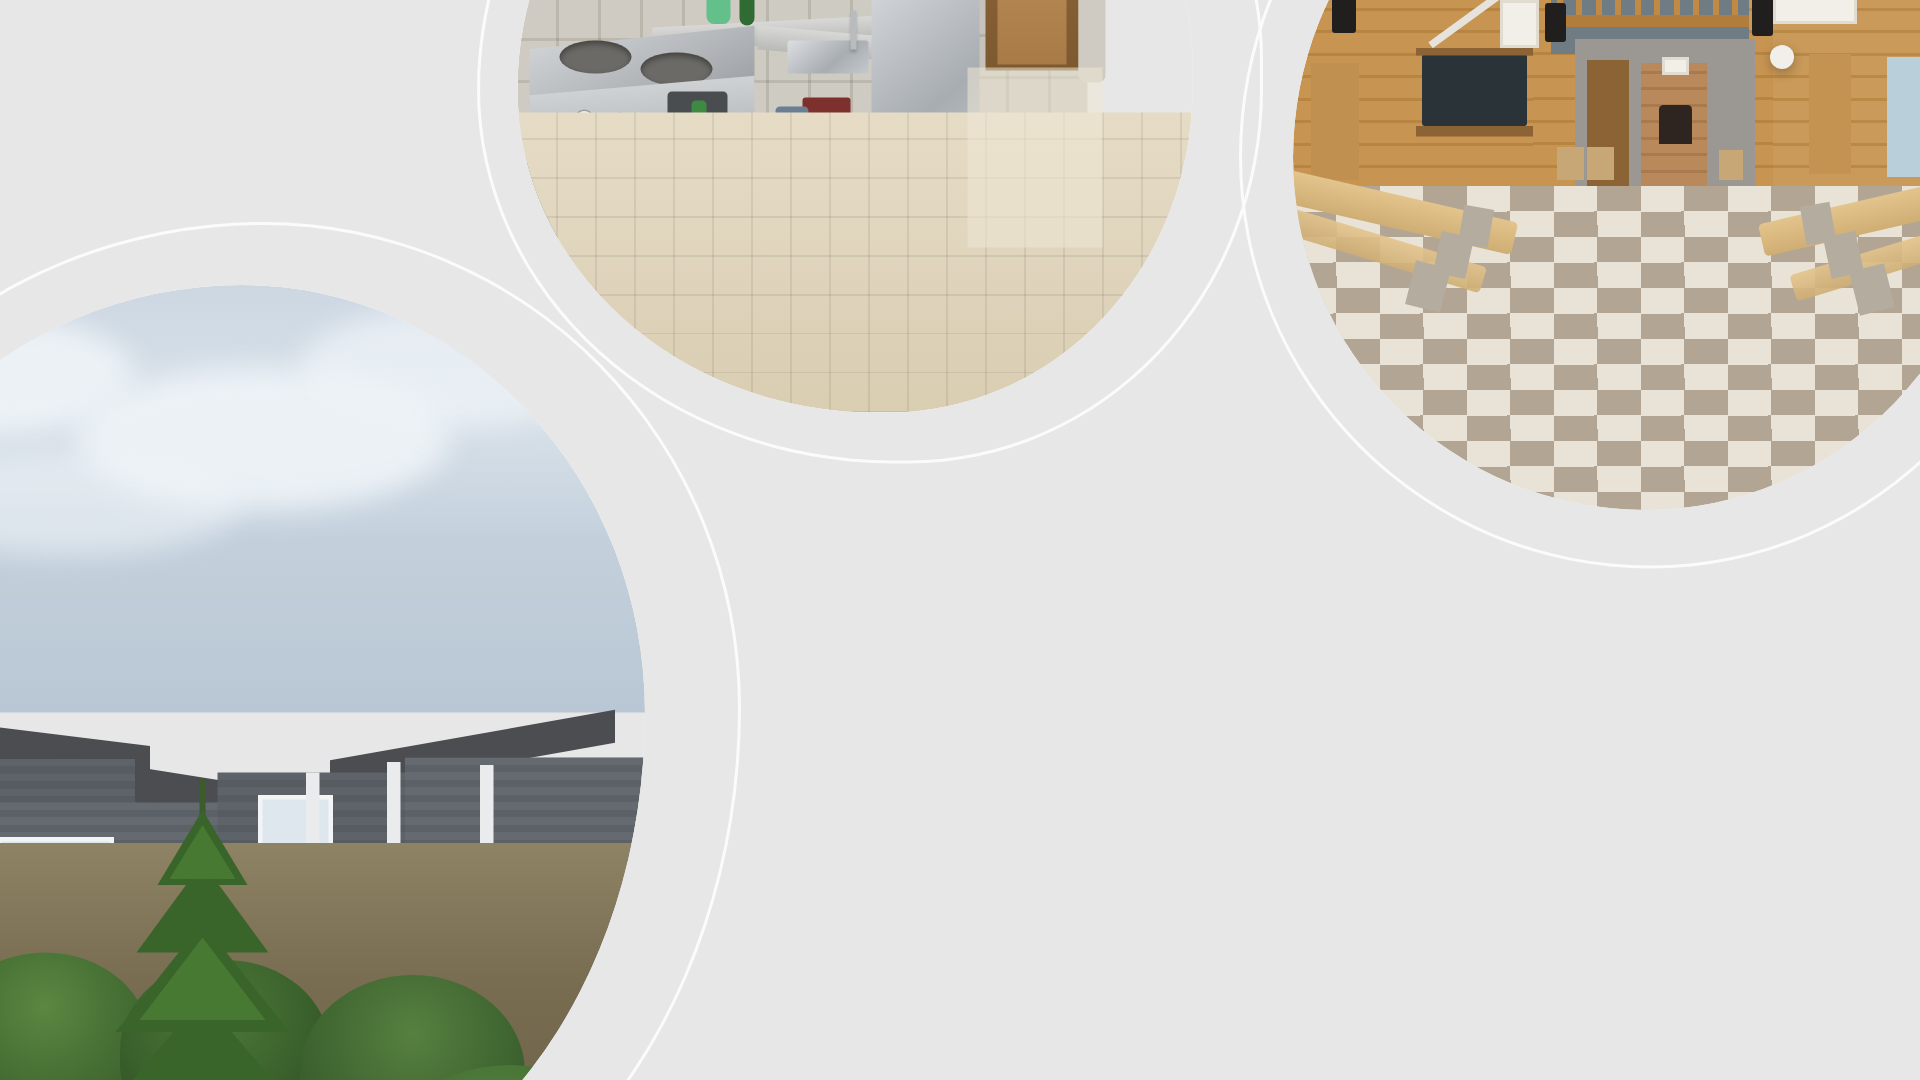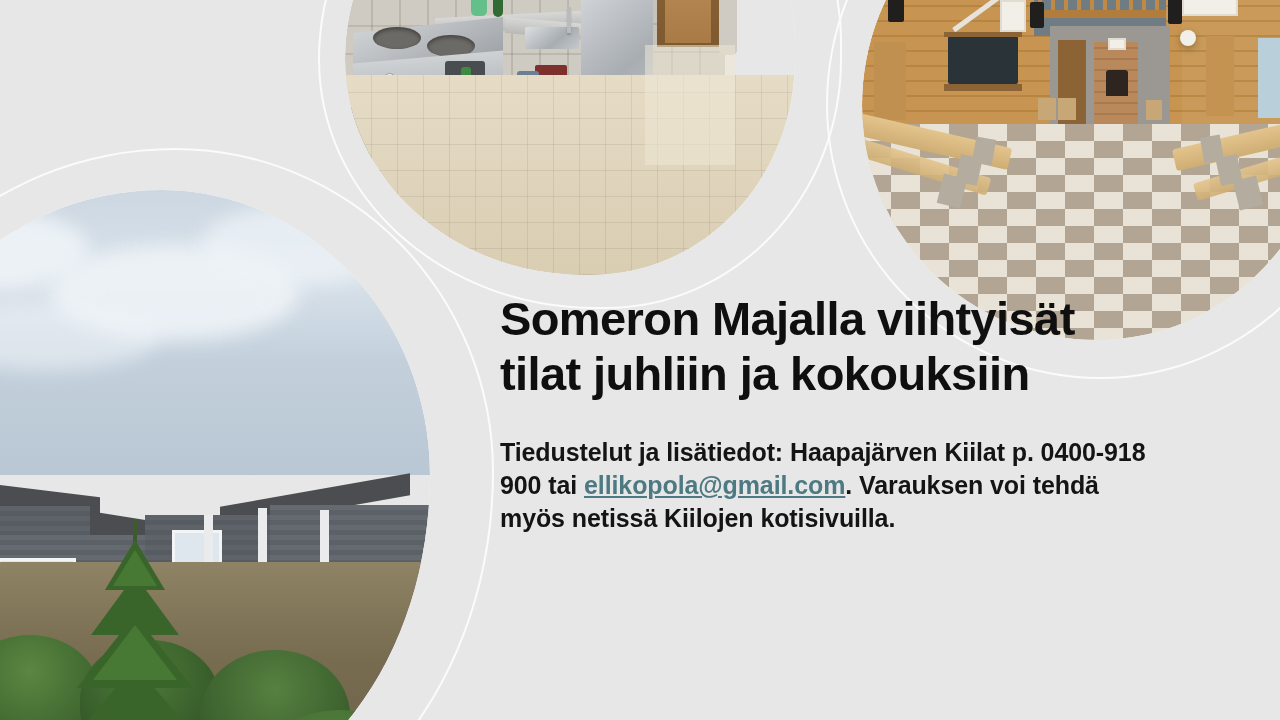--- a/index.html
+++ b/index.html
@@ -280,18 +280,14 @@
       <div class="h-chair" style="right:110px;top:266px;width:20px;height:26px;transform:rotate(-10deg);"></div>
       <div class="h-chair" style="right:92px;top:286px;width:22px;height:28px;transform:rotate(-12deg);"></div>
       <div class="h-chair" style="right:72px;top:308px;width:24px;height:30px;transform:rotate(-14deg);"></div>
       <div class="h-chair" style="left:176px;top:228px;width:18px;height:22px;background:#c8a777;"></div>
       <div class="h-chair" style="left:196px;top:228px;width:18px;height:22px;background:#c8a777;"></div>
       <div class="h-chair" style="left:284px;top:230px;width:16px;height:20px;background:#c8a777;"></div>
     </div>
     <div class="ring"></div>
   </div>
 
-  <div id="content">
-    <h1 id="headline">Someron Majalla viihtyisät tilat juhliin ja kokouksiin</h1>
-    <p id="body-copy"><span>Tiedustelut ja lisätiedot: Haapajärven Kiilat p. 0400-918 900 tai </span><a id="email-link" href="#">ellikopola@gmail.com</a><span>. Varauksen voi tehdä myös netissä Kiilojen kotisivuilla.</span></p>
-  </div>
 
 </div>
 
 </body></html>

